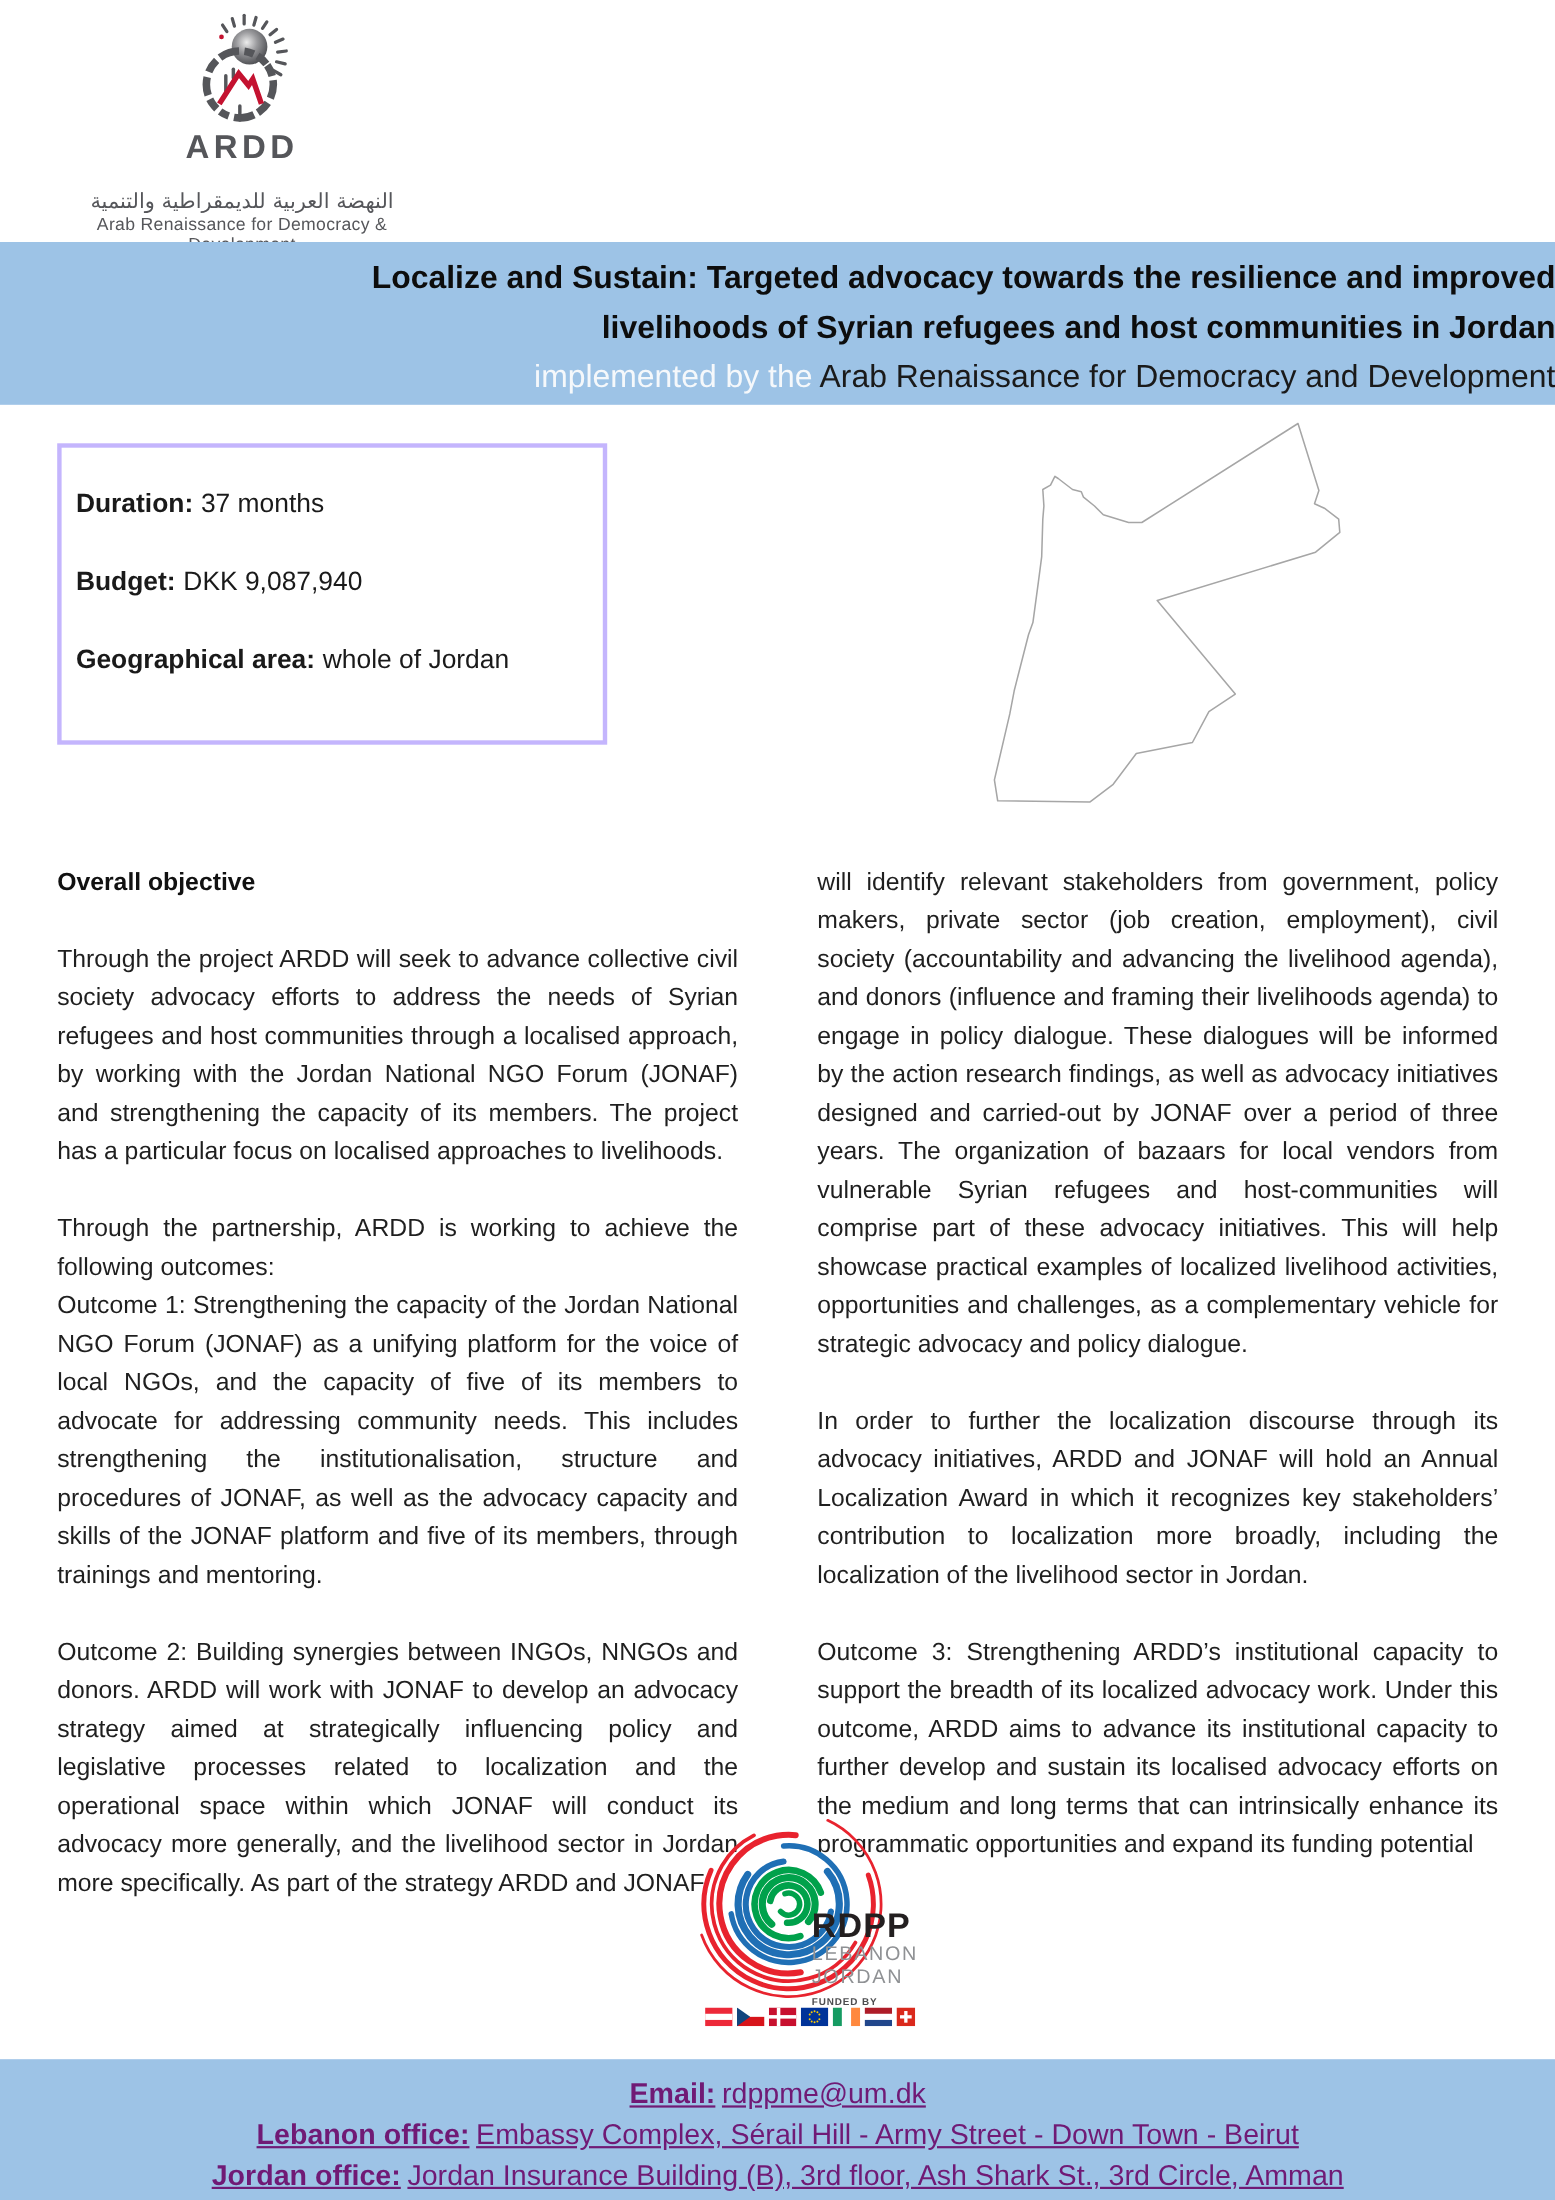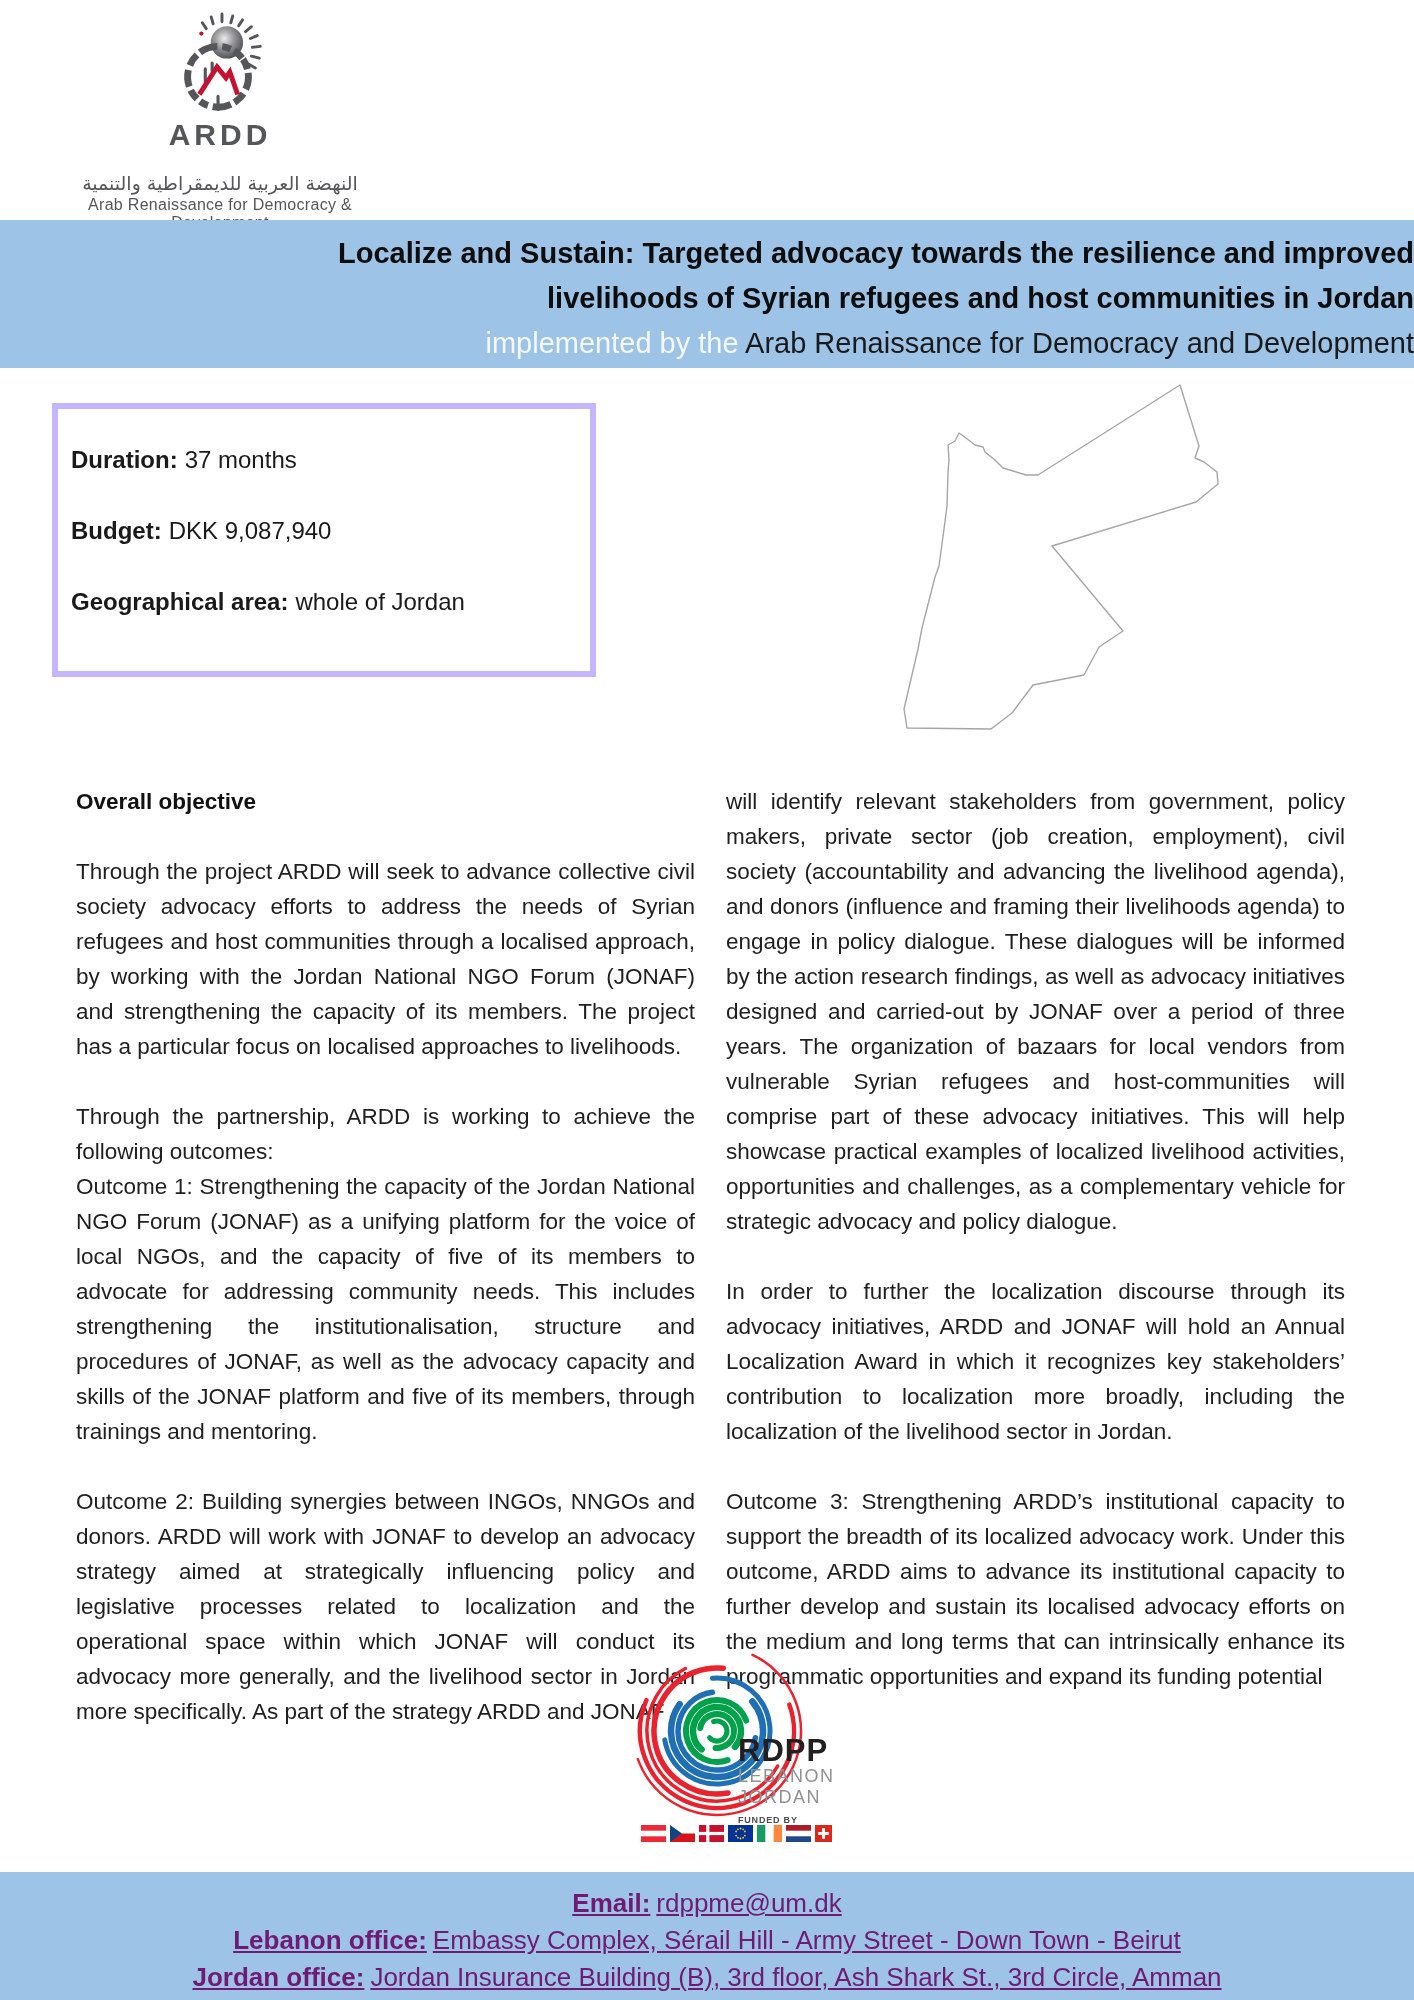--- a/index.html
+++ b/index.html
@@ -16,30 +16,30 @@
   .logo-english { font-size:16px; color:#55565a; margin-top:2px; letter-spacing:0.3px; }
 
   
   .banner { position:absolute; left:0; top:220px; width:100%; height:148px; background:#9DC3E6; text-align:right; box-sizing:border-box; padding-top:11px; }
   .banner-title { font-size:29px; font-weight:700; line-height:45px; color:#0d0d0d; }
   .banner-sub { font-size:29px; font-weight:400; line-height:45px; }
   .banner-sub .light { color:#f5f8fb; }
   .banner-sub .dark  { color:#1a1a1a; }
 
   
-  .info-box { position:absolute; left:52px; top:403px; width:544px; height:274px; border:6px solid #c4b5fd; box-sizing:border-box; padding:36px 14px 0 13px; }
+  .info-box { position:absolute; left:52px; top:403px; width:500px; height:274px; border:4px solid #c4b5fd; box-sizing:border-box; padding:36px 14px 0 13px; }
   .info-row { font-size:24px; line-height:30px; margin-bottom:41px; color:#1a1a1a; }
   .info-label { font-weight:700; }
   .info-value { margin-left:7px; }
 
   
   .map-wrap { position:absolute; left:893px; top:378px; }
 
   
-  .columns { position:absolute; left:52px; top:784px; width:1310px; display:grid; grid-template-columns:619px 619px; column-gap:31px;margin-left:24px; }
+  .columns { position:absolute; left:52px; top:784px; width:1310px; display:grid; grid-template-columns:619px 619px; column-gap:72px; }
   .col { font-size:22.5px; line-height:35px; text-align:justify; color:#1f1f1f; }
   .col h3 { font-size:22.5px; line-height:35px; margin:0; font-weight:700; color:#111; }
   .col p { margin:0; }
   .col p.gap { margin-top:35px; }
 
   
   .rdpp-block { position:absolute; left:628px; top:1632px; width:260px; height:230px; z-index:5; }
   .rdpp-swirl { position:absolute; left:0; top:6px; }
   .rdpp-text { position:absolute; left:110px; top:104px; text-align:left; }
   .rdpp-name { font-size:31px; font-weight:800; color:#231f20; letter-spacing:1px; line-height:30px; }

